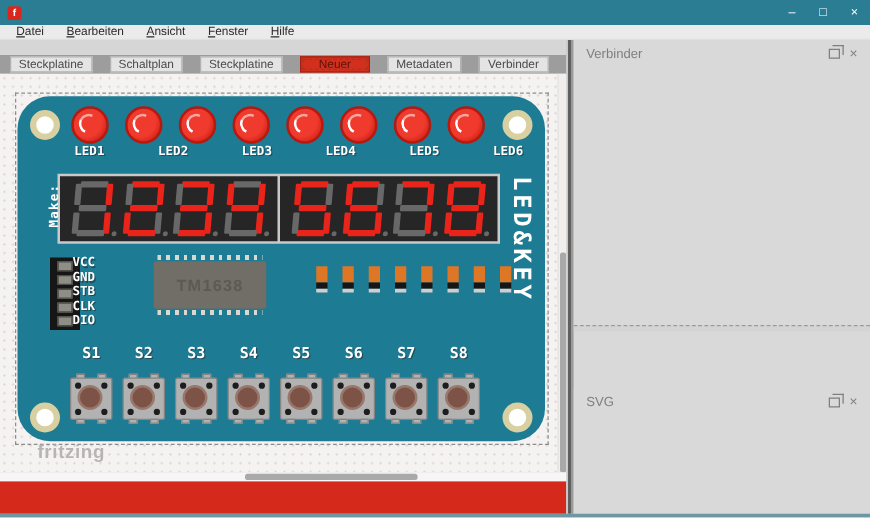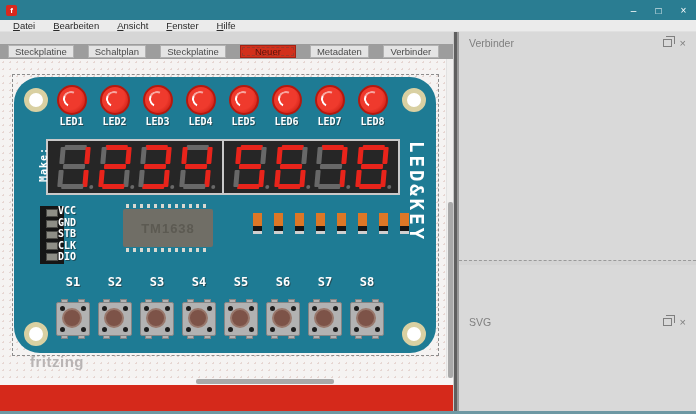--- a/index.html
+++ b/index.html
@@ -37,21 +37,21 @@
   .sel-rect { position:absolute; left:12px; top:15px; width:427px; height:282px; border:1px dashed #8d8d8d; }
   .board { position:absolute; left:14px; top:18px; width:422px; height:276px; background:#1e7b94; border-radius:26px; }
 
   .hole { position:absolute; width:24px; height:24px; border-radius:50%; background:#fff; border:5px solid #d9d0a2; }
   .hole.tl { left:10px; top:11px; } .hole.tr { left:388px; top:11px; }
   .hole.bl { left:10px; top:245px; } .hole.br { left:388px; top:245px; }
 
   .led-row { position:absolute; left:43px; top:8px; display:flex; gap:13px; }
   .led { width:30px; height:30px; border-radius:50%; border:2px solid #b5190f; background:radial-gradient(circle at 40% 40%, #ef3a2d 0 55%, #c4190f 90%); position:relative; }
   .led::after { content:''; position:absolute; left:4px; top:4px; width:12px; height:12px; border:2px solid transparent; border-left:2px solid #fff; border-top:2px solid rgba(255,255,255,.55); border-radius:50%; transform:rotate(-20deg); }
-  .led-labels { position:absolute; left:36px; top:39px; display:flex; }
+  .led-labels { position:absolute; left:36px; top:39px; display:flex;gap:24px; }
   .led-labels .cell { width:43px; text-align:center; color:#fff; font:bold 10px "DejaVu Sans Mono",monospace; text-shadow:1px 1px 0 rgba(40,40,40,.55); }
 
   .display { position:absolute; left:32px; top:62px; width:354px; height:56px; background:#c9c9c9; padding:2px; display:flex; gap:2px; }
   .module { flex:1; background:#262626; display:flex; justify-content:space-evenly; align-items:center; }
   .digit { position:relative; width:30px; height:44px; transform:skewX(-5deg); }
   .seg { position:absolute; background:#686868; border-radius:1px; }
   .seg.lit { background:#e8241b; }
   .seg-a { left:4px; top:0; width:22px; height:5px; }
   .seg-f { left:0; top:2px; width:5px; height:17px; }
   .seg-b { left:25px; top:2px; width:5px; height:17px; }

